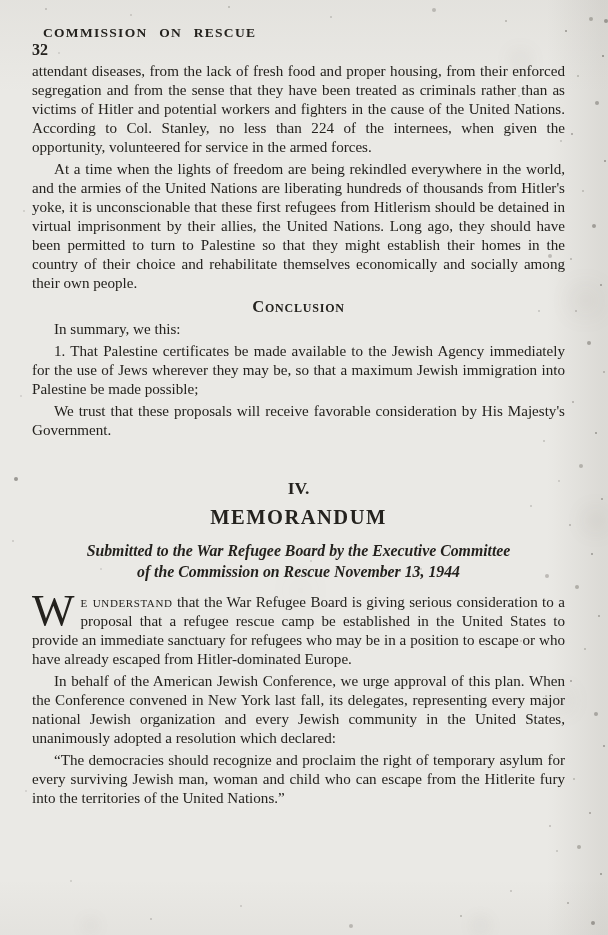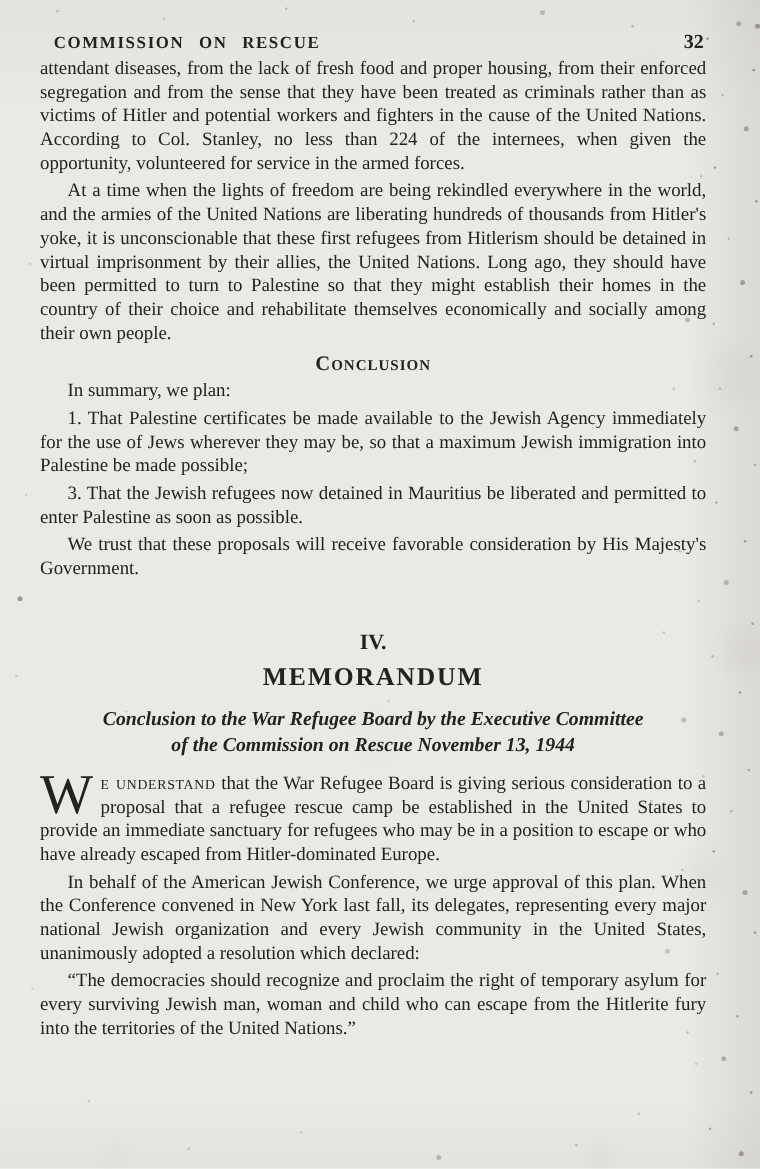--- a/index.html
+++ b/index.html
@@ -62,21 +62,21 @@
     box-shadow:
       520px 60px 18px 8px rgba(125,119,110,.10),
       585px 300px 25px 12px rgba(125,119,110,.10),
       560px 700px 22px 10px rgba(125,119,110,.09),
       595px 520px 20px 10px rgba(125,119,110,.10),
       90px 925px 15px 6px rgba(125,119,110,.08),
       480px 925px 16px 7px rgba(125,119,110,.09),
       300px 590px 28px 10px rgba(125,119,110,.05);
   }
   .content { position:absolute; left:32px; top:0; width:533px; }
-  .running-head { display:flex; justify-content:space-between; align-items:baseline; margin-top:25px; }
+  .running-head { display:flex; justify-content:space-between; align-items:baseline; margin-top:25px;flex-direction:column; }
   .rh-title { font-weight:bold; font-size:13.5px; letter-spacing:1.3px; word-spacing:7px; padding-left:11px; }
   .rh-page { font-weight:bold; font-size:16px; padding-right:2px; }
   p.body {
     font-size:15.1px; line-height:19px; text-align:justify;
     margin:3px 0 0 0; text-indent:22px;
   }
   p.first { }
   p.noindent { text-indent:0; }
   .section-heading {
     text-align:center; font-variant:small-caps; font-weight:600;
@@ -108,30 +108,29 @@
       <span class="rh-title">COMMISSION ON RESCUE</span>
       <span class="rh-page">32</span>
     </div>
 
     <p class="body noindent first">attendant diseases, from the lack of fresh food and proper housing, from their enforced segregation and from the sense that they have been treated as criminals rather than as victims of Hitler and potential workers and fighters in the cause of the United Nations. According to Col. Stanley, no less than 224 of the internees, when given the opportunity, volunteered for service in the armed forces.</p>
 
     <p class="body">At a time when the lights of freedom are being rekindled everywhere in the world, and the armies of the United Nations are liberating hundreds of thousands from Hitler's yoke, it is unconscionable that these first refugees from Hitlerism should be detained in virtual imprisonment by their allies, the United Nations. Long ago, they should have been permitted to turn to Palestine so that they might establish their homes in the country of their choice and rehabilitate themselves economically and socially among their own people.</p>
 
     <h3 class="section-heading">Conclusion</h3>
 
-    <p class="body">In summary, we plan:</p>
+    <p class="body">In summary, we this:</p>
     <p class="body">1. That Palestine certificates be made available to the Jewish Agency immediately for the use of Jews wherever they may be, so that a maximum Jewish immigration into Palestine be made possible;</p>
-    <p class="body">3. That the Jewish refugees now detained in Mauritius be liberated and permitted to enter Palestine as soon as possible.</p>
     <p class="body">We trust that these proposals will receive favorable consideration by His Majesty's Government.</p>
 
     <div class="roman-numeral">IV.</div>
     <div class="memo-title">MEMORANDUM</div>
 
     <div class="memo-subtitle">
-      <div>Conclusion to the War Refugee Board by the Executive Committee</div>
+      <div>Submitted to the War Refugee Board by the Executive Committee</div>
       <div>of the Commission on Rescue November 13, 1944</div>
     </div>
 
     <p class="body noindent opening"><span class="dropcap">W</span><span class="smallcaps">e understand</span> <span>that the War Refugee Board is giving serious consideration to a proposal that a refugee rescue camp be established in the United States to provide an immediate sanctuary for refugees who may be in a position to escape or who have already escaped from Hitler-dominated Europe.</span></p>
 
     <p class="body">In behalf of the American Jewish Conference, we urge approval of this plan. When the Conference convened in New York last fall, its delegates, representing every major national Jewish organization and every Jewish community in the United States, unanimously adopted a resolution which declared:</p>
 
     <p class="body">“The democracies should recognize and proclaim the right of temporary asylum for every surviving Jewish man, woman and child who can escape from the Hitlerite fury into the territories of the United Nations.”</p>
 
   </div>

